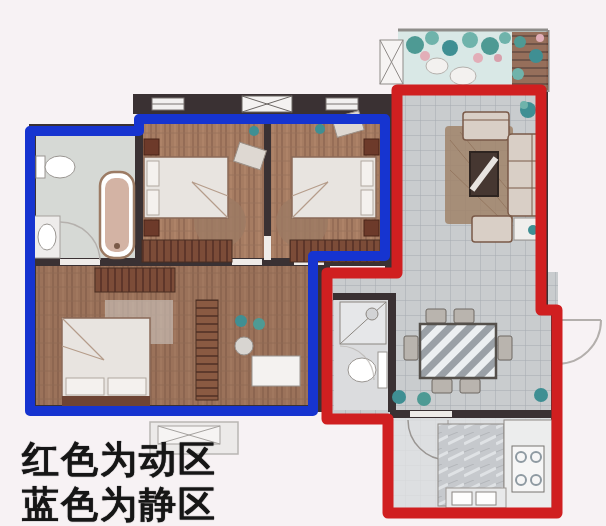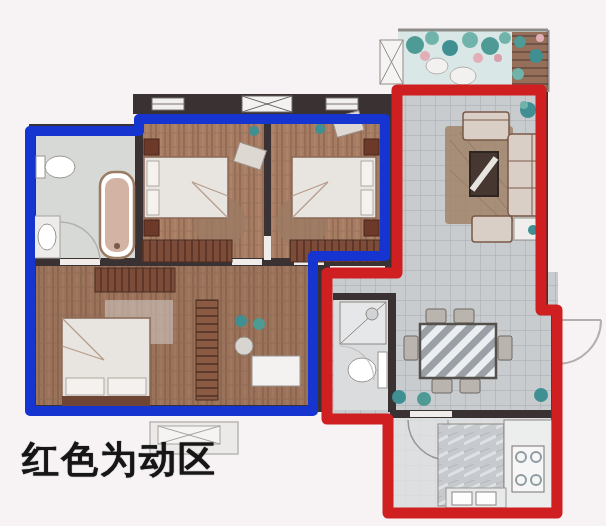--- a/index.html
+++ b/index.html
@@ -268,15 +268,16 @@
     <line x1="158" y1="426" x2="220" y2="444" stroke="#a5a29f"></line>
     <line x1="220" y1="426" x2="158" y2="444" stroke="#a5a29f"></line>
   </g>
 
   <polygon points="30,131 139,131 139,119 385,119 385,256 313,256 313,411 30,411" fill="none" stroke="#1634d0" stroke-width="10" stroke-linejoin="round" stroke-linecap="round"></polygon>
   <polygon points="397,90 541,90 541,310 557,310 557,513 388,513 388,419 327,419 327,273 397,273" fill="none" stroke="#d01f20" stroke-width="11" stroke-linejoin="round" stroke-linecap="round"></polygon>
 </svg>
 
   <div class="legend">
     <div class="legend-line">红色为动区</div>
+    <div class="legend-line">蓝色为静区</div>
   </div>
 
 </div>
 
 </body></html>

